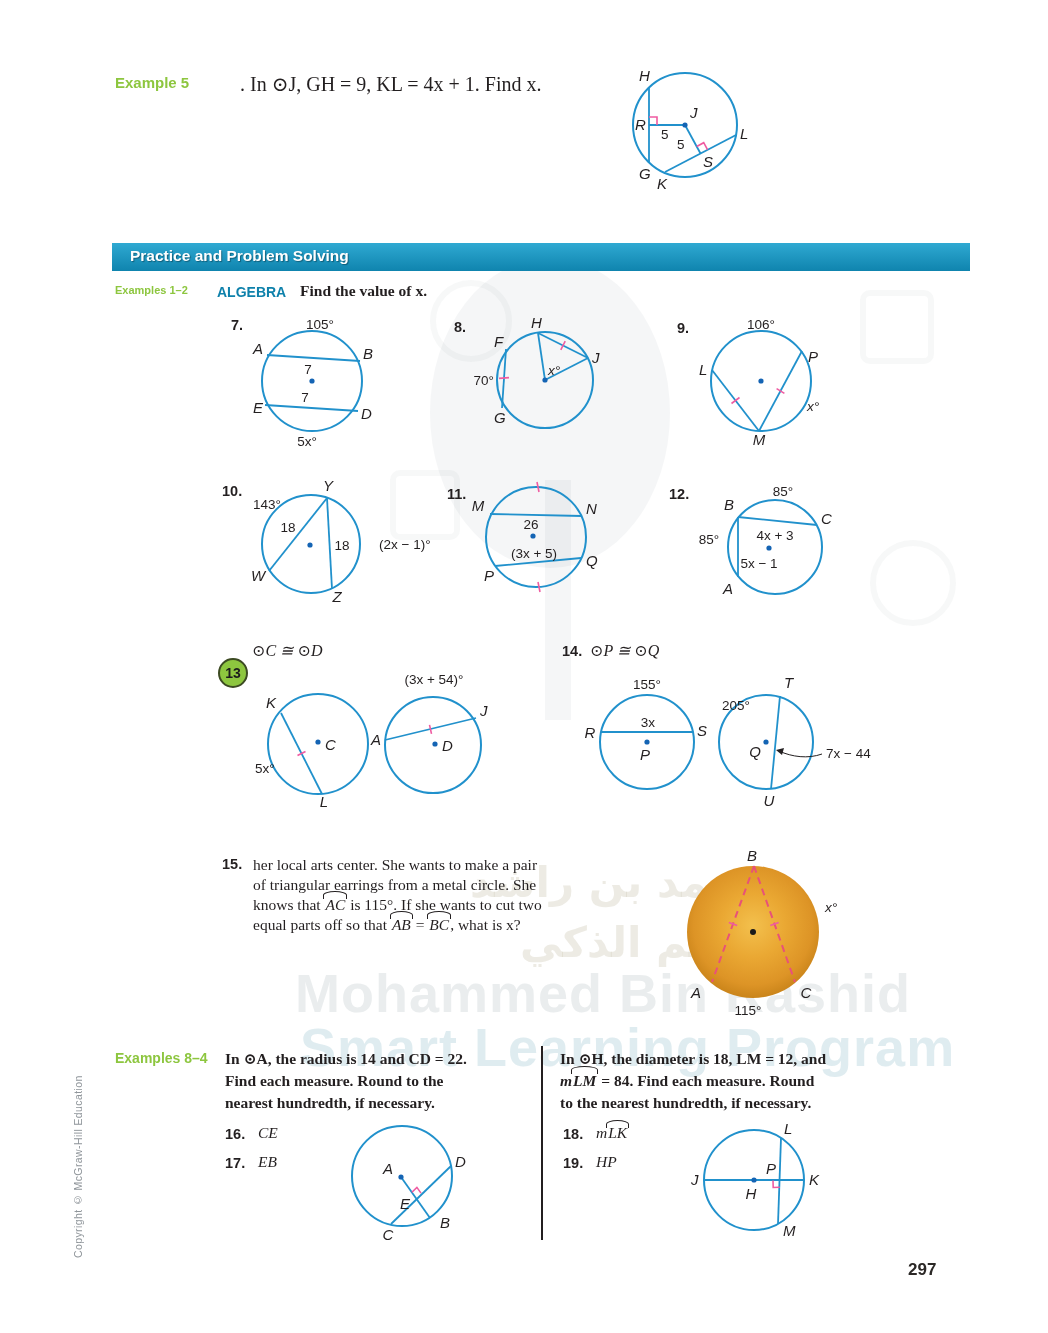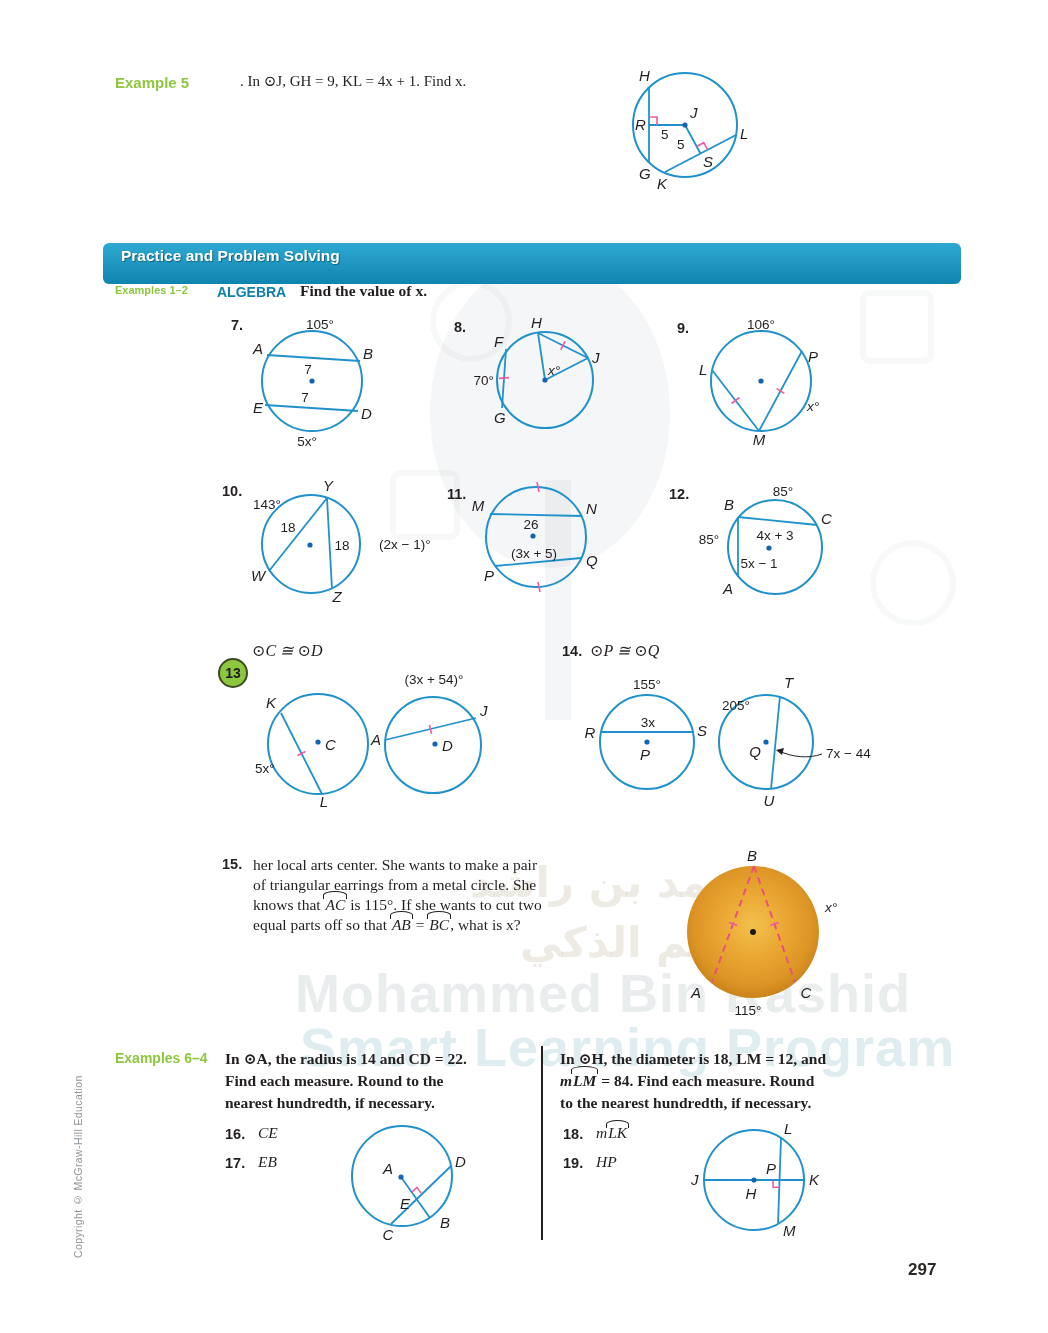--- a/index.html
+++ b/index.html
@@ -60,42 +60,42 @@
   <div class="doodle" style="left:430px;top:280px;width:70px;height:70px;"></div>
   <div class="doodle sq" style="left:860px;top:290px;width:62px;height:62px;"></div>
   <div class="doodle" style="left:870px;top:540px;width:74px;height:74px;"></div>
   <div class="doodle sq" style="left:390px;top:470px;width:58px;height:58px;"></div>
   <div class="wm wm-ar" style="left:470px;top:858px;">محمد بن راشد</div>
   <div class="wm wm-ar" style="left:520px;top:918px;">للتعلم الذكي</div>
   <div class="wm wm-en" style="left:295px;top:962px;">Mohammed Bin Rashid</div>
   <div class="wm wm-en wm-en2" style="left:300px;top:1016px;">Smart Learning Program</div>
 
   <div class="abs green-label" style="left:115px;top:74px;font-size:15px;">Example 5</div>
-  <div class="abs serif" style="left:240px;top:72px;font-size:15px;">. In ⊙J, GH = 9, KL = 4x + 1. Find x.</div>
+  <div class="abs serif" style="left:240px;top:72px;font-size:20px;">. In ⊙J, GH = 9, KL = 4x + 1. Find x.</div>
   <svg class="abs" style="left:615px;top:55px;" width="140" height="140">
     <circle class="c" cx="70" cy="70" r="52"></circle>
     <line class="ch" x1="34" y1="32.5" x2="34" y2="107.5"></line>
     <line class="ch" x1="34" y1="70" x2="70" y2="70"></line>
     <line class="ch" x1="70" y1="70" x2="85.5" y2="98.5"></line>
     <line class="ch" x1="50" y1="117" x2="121" y2="80"></line>
     <polyline class="pink" points="34,62 42,62 42,70"></polyline>
     <polyline class="pink" points="81.7,91.5 88.7,87.7 92.5,94.7"></polyline>
     <circle class="dot" cx="70" cy="70" r="2.6"></circle>
     <text class="lbl" x="24" y="26">H</text>
     <text class="lbl" x="20" y="75">R</text>
     <text class="lbl" x="75" y="63">J</text>
     <text class="lbl" x="125" y="84">L</text>
     <text class="lbl" x="24" y="124">G</text>
     <text class="lbl" x="42" y="134">K</text>
     <text class="lbl" x="88" y="112">S</text>
     <text class="meas" x="46" y="84">5</text>
     <text class="meas" x="62" y="94">5</text>
   </svg>
 
-  <div class="abs banner" style="left:103px;top:243px;width:840px;height:41px;border-radius:6px;">Practice and Problem Solving</div>
+  <div class="abs banner" style="left:112px;top:243px;width:840px;height:28px;">Practice and Problem Solving</div>
 
   <div class="abs green-label" style="left:115px;top:284px;font-size:11px;">Examples 1–2</div>
   <div class="abs algebra" style="left:217px;top:284px;">ALGEBRA</div>
   <div class="abs serif-bold" style="left:300px;top:282px;">Find the value of x.</div>
 
   <div class="abs pnum" style="left:231px;top:317px;">7.</div>
   <svg class="abs" style="left:250px;top:315px;" width="175" height="145">
     <circle class="c" cx="62" cy="66" r="50"></circle>
     <line class="ch" x1="17" y1="40" x2="110" y2="46"></line>
     <line class="ch" x1="15" y1="90" x2="108" y2="96"></line>
@@ -259,21 +259,21 @@
     <line class="pink" x1="57.2" y1="70.5" x2="48.8" y2="67.5"></line>
     <line class="pink" x1="98.7" y1="67.5" x2="90.3" y2="70.5"></line>
     <circle cx="73" cy="77" r="3" fill="#1a1a1a"></circle>
     <text class="lbl" x="72" y="6" text-anchor="middle">B</text>
     <text class="lbl" x="16" y="143" text-anchor="middle">A</text>
     <text class="lbl" x="126" y="143" text-anchor="middle">C</text>
     <text class="measi" x="145" y="57">x°</text>
     <text class="meas" x="68" y="160" text-anchor="middle">115°</text>
   </svg>
 
-  <div class="abs green-label" style="left:115px;top:1050px;font-size:14px;">Examples 6–4</div>
+  <div class="abs green-label" style="left:115px;top:1050px;font-size:14px;">Examples 8–4</div>
   <div class="abs divider" style="left:541px;top:1046px;height:194px;"></div>
 
   <div class="abs serif-bold" style="left:225px;top:1048px;width:310px;line-height:22px;">
     <div>In ⊙A, the radius is 14 and CD = 22.</div>
     <div>Find each measure. Round to the</div>
     <div>nearest hundredth, if necessary.</div>
   </div>
   <div class="abs serif-bold" style="left:560px;top:1048px;width:330px;line-height:22px;">
     <div>In ⊙H, the diameter is 18, LM = 12, and</div>
     <div><span class="ital">m</span><span class="arc-over">LM</span><span> = 84. Find each measure. Round</span></div>

